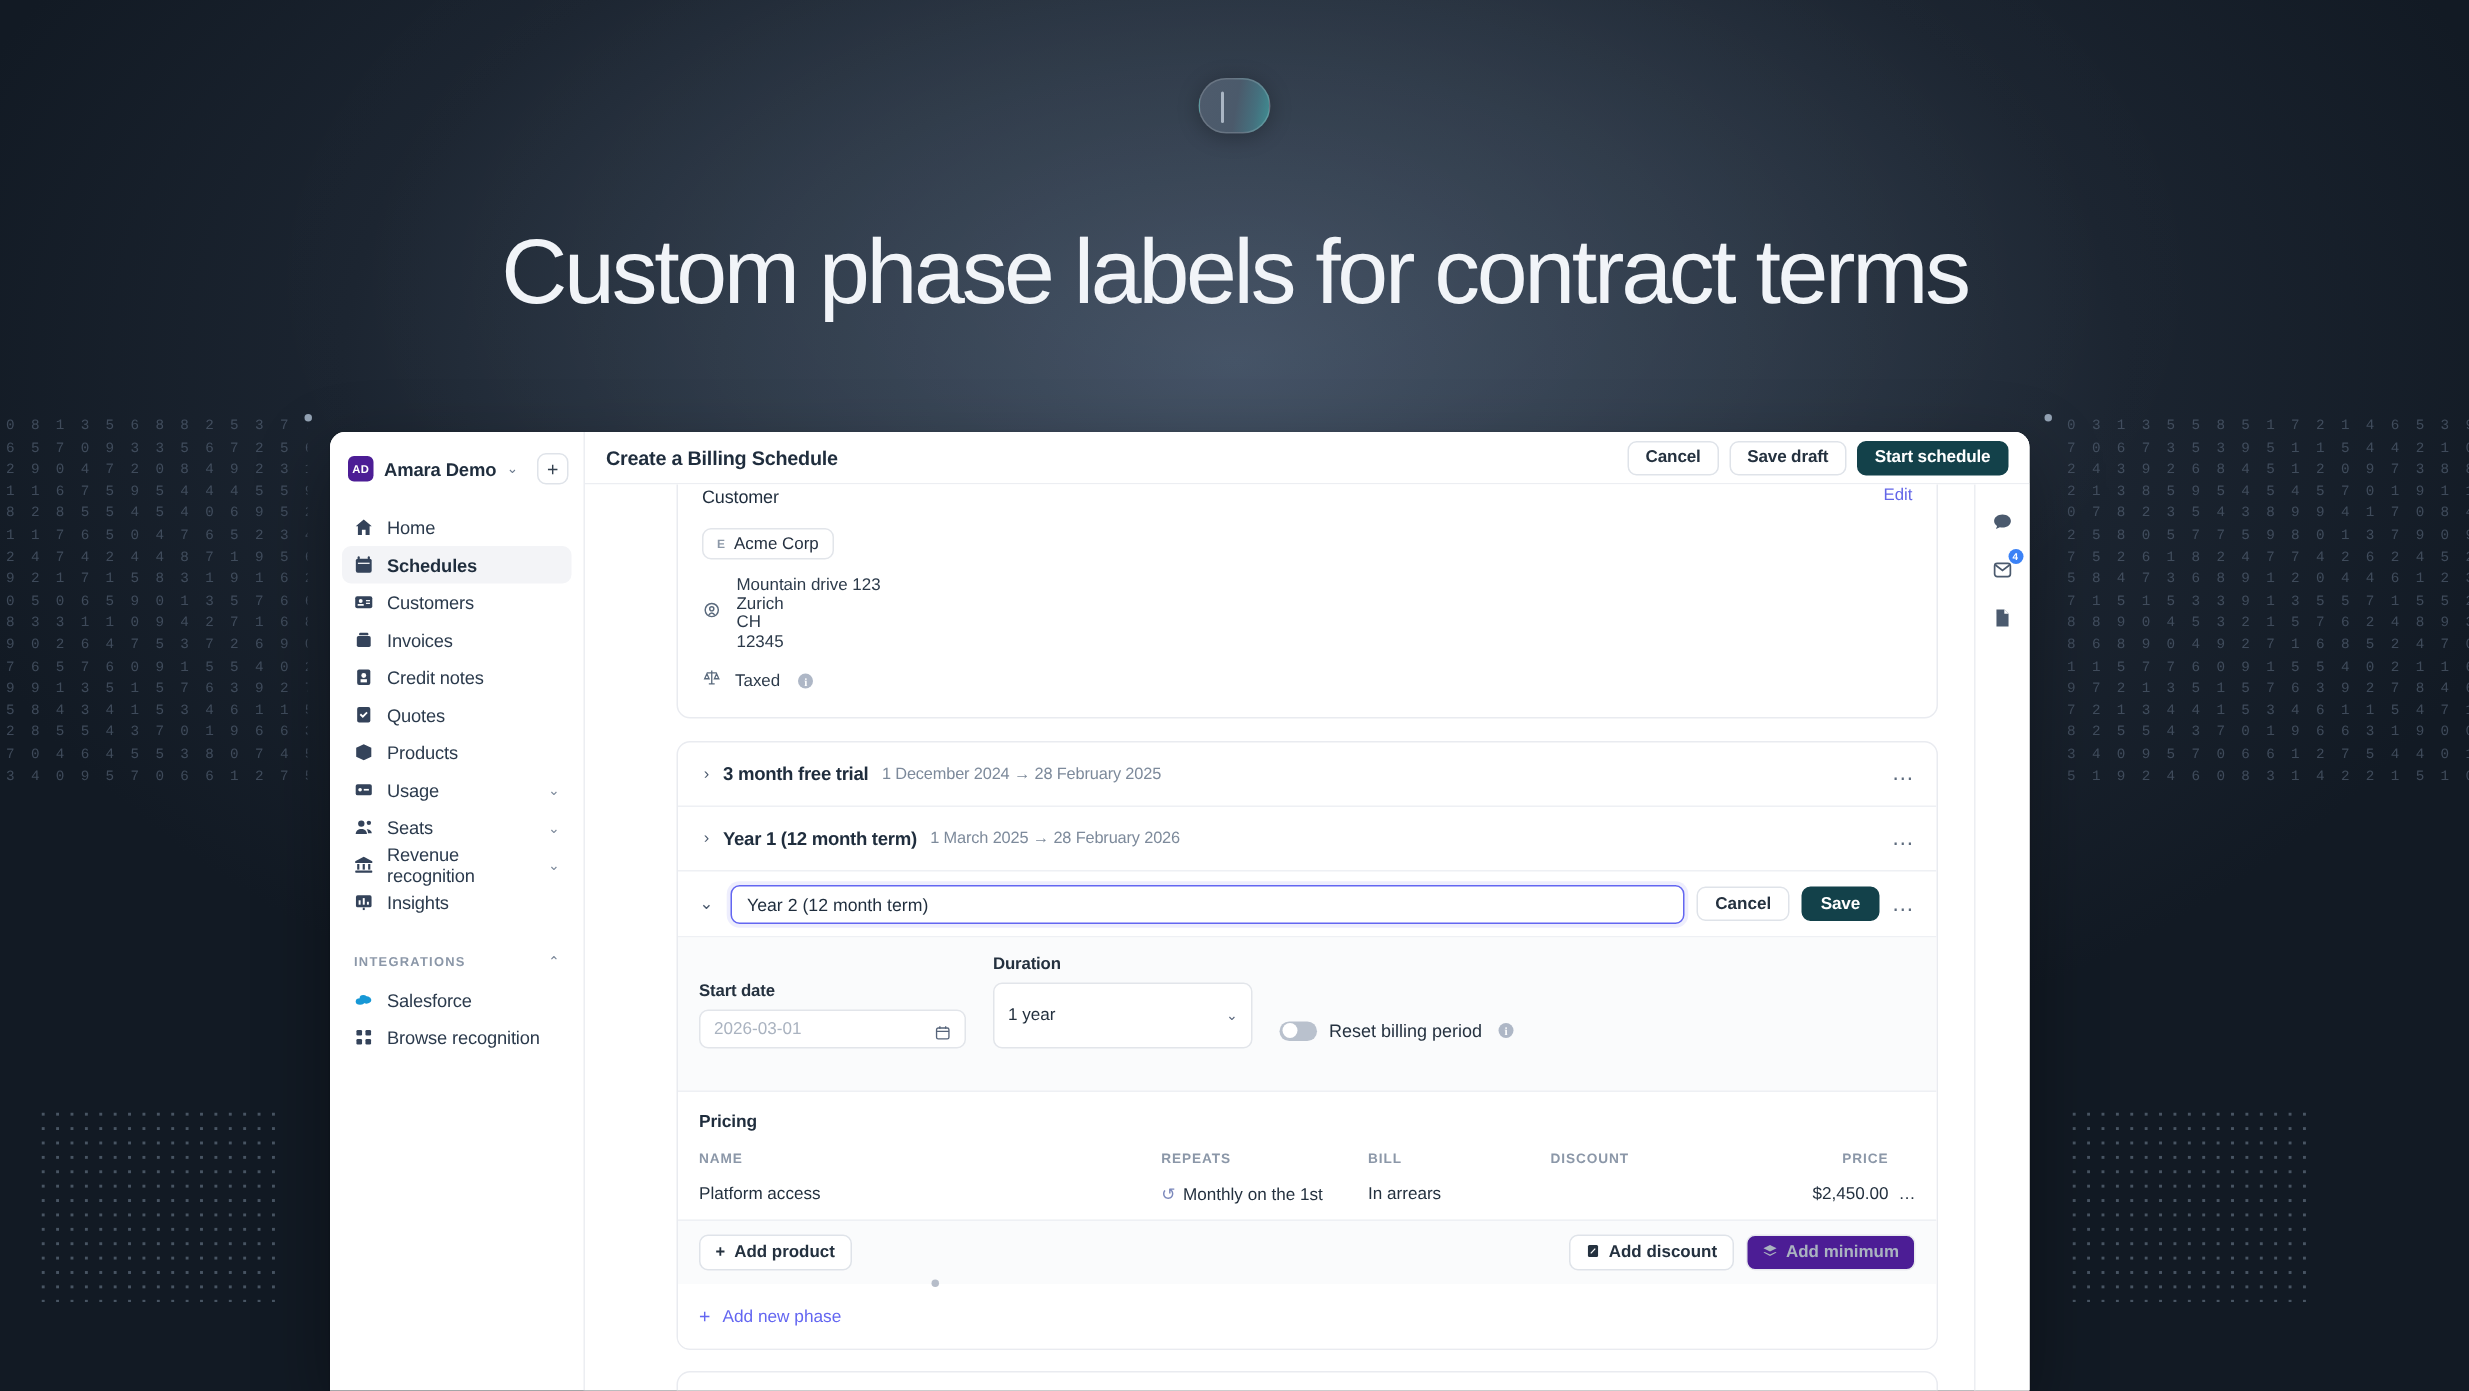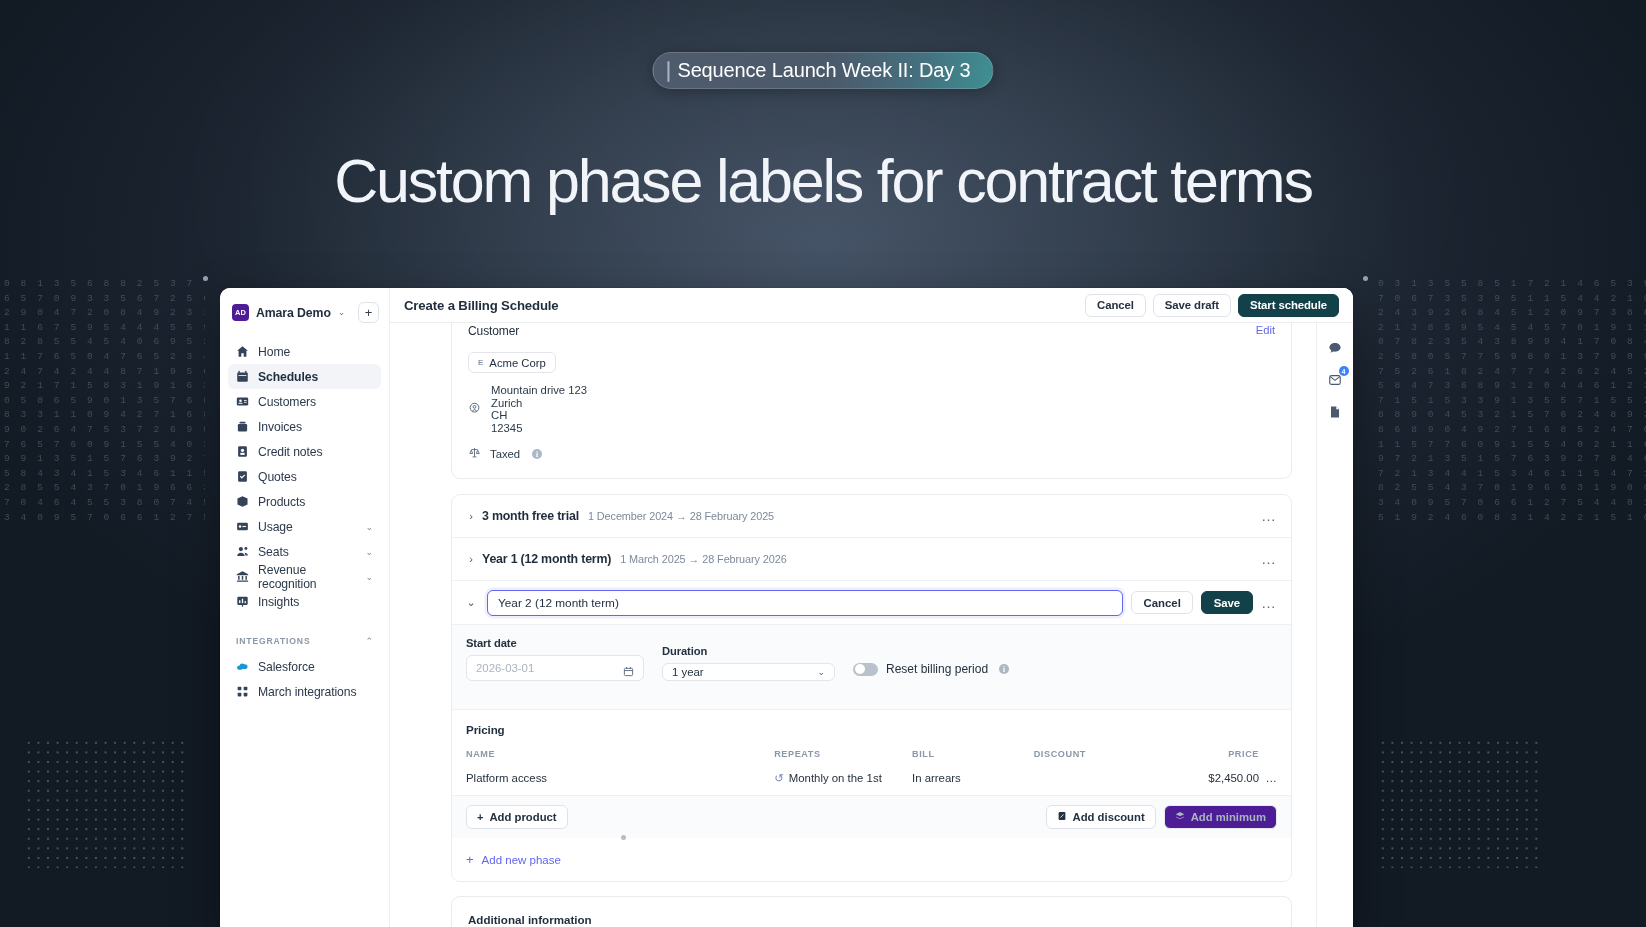--- a/index.html
+++ b/index.html
@@ -319,21 +319,21 @@
   .date-input {
     width: 178px; height: 26px;
     border: 1px solid #e2e5ea; border-radius: 6px;
     background: #fff;
     display: flex; align-items: center;
     padding: 0 9px;
   }
   .date-placeholder { font-size: 11.4px; color: #aab3c0; }
   .date-icon { margin-left: auto; color: #56647a; width: 11px; height: 11px; }
   .select-input {
-    width: 173px; height: 18px;
+    width: 173px; height: 44px;
     border: 1px solid #e2e5ea; border-radius: 6px;
     background: #fff;
     display: flex; align-items: center;
     padding: 0 9px;
   }
   .select-value { font-size: 11.4px; color: #24313f; }
   .select-chev { margin-left: auto; color: #56647a; font-size: 9px; }
   .toggle-wrap { display: flex; align-items: center; gap: 8px; padding-bottom: 5px; }
   .toggle {
     width: 25px; height: 13px; border-radius: 7px;
@@ -475,21 +475,20 @@
 9 7 2 1 3 5 1 5 7 6 3 9 2 7 8 4 6 0 4 4 6 1 3
 7 2 1 3 4 4 1 5 3 4 6 1 1 5 4 7 1 2 8 5 9 3 7
 8 2 5 5 4 3 7 0 1 9 6 6 3 1 9 0 0 7 5 1 4 0 2
 3 4 0 9 5 7 0 6 6 1 2 7 5 4 4 0 1 8 1 7 2 9 5
 5 1 9 2 4 6 0 8 3 1 4 2 2 1 5 1 0 8 3 4 6 0 1</div>
 <div class="dot-grid left"></div>
 <div class="dot-grid right"></div>
 
 <div class="pill">
   <span class="pill-bar"></span>
-  <span class="pill-text">Sequence Launch Week II: Day 3</span>
 </div>
 <div class="hero-title">Custom phase labels for contract terms</div>
 
 <div class="crop-dot tl"></div>
 <div class="crop-dot tr"></div>
 
 <div class="app">
 
   <aside class="sidebar">
     <div class="org-row">
@@ -631,21 +630,21 @@
     </div>
     <div class="nav-item">
       <span class="nav-icon">
           <svg viewBox="0 0 16 16" fill="currentColor">
             <rect x="2" y="2" width="4.6" height="4.6" rx="1"></rect>
             <rect x="9.4" y="2" width="4.6" height="4.6" rx="1"></rect>
             <rect x="2" y="9.4" width="4.6" height="4.6" rx="1"></rect>
             <rect x="9.4" y="9.4" width="4.6" height="4.6" rx="1"></rect>
           </svg>
         </span>
-      <span class="nav-label">March integrations</span>
+      <span class="nav-label">Browse recognition</span>
     </div>
   </aside>
 
   <section class="main">
     <header class="topbar">
       <span class="topbar-title">Create a Billing Schedule</span>
       <div class="topbar-actions">
         <button class="btn">Cancel</button>
         <button class="btn">Save draft</button>
         <button class="btn btn-primary">Start schedule</button>

